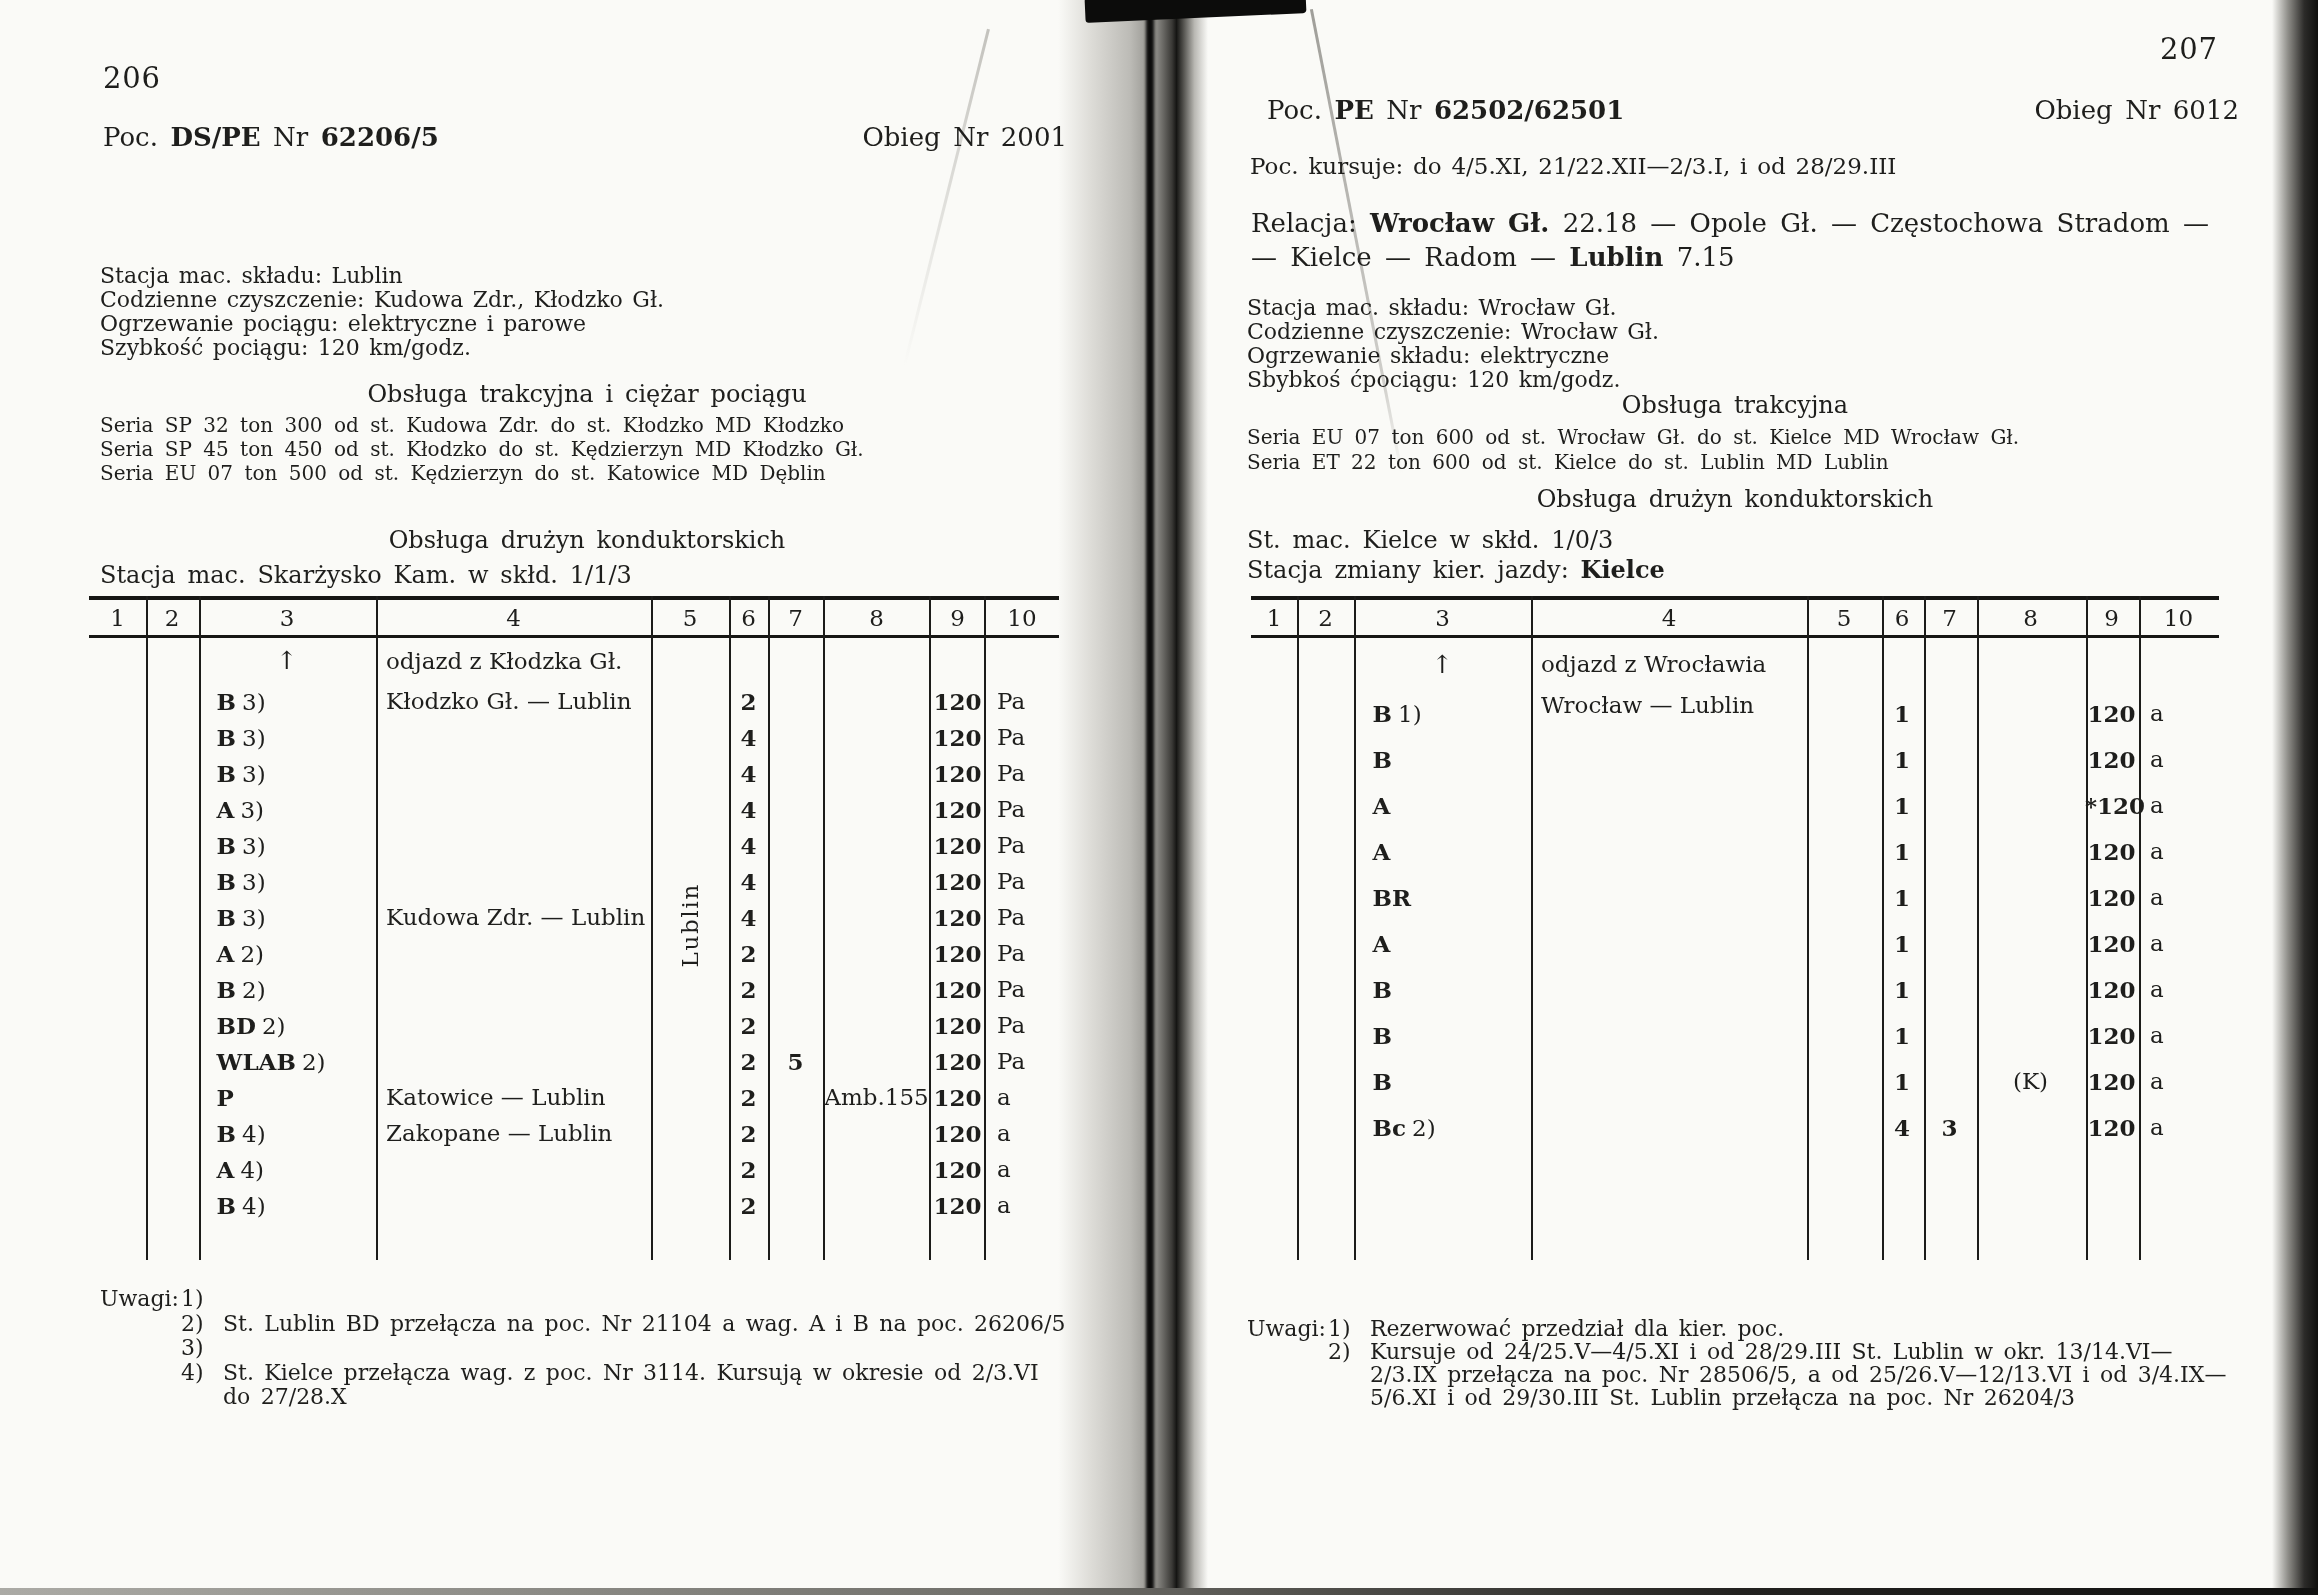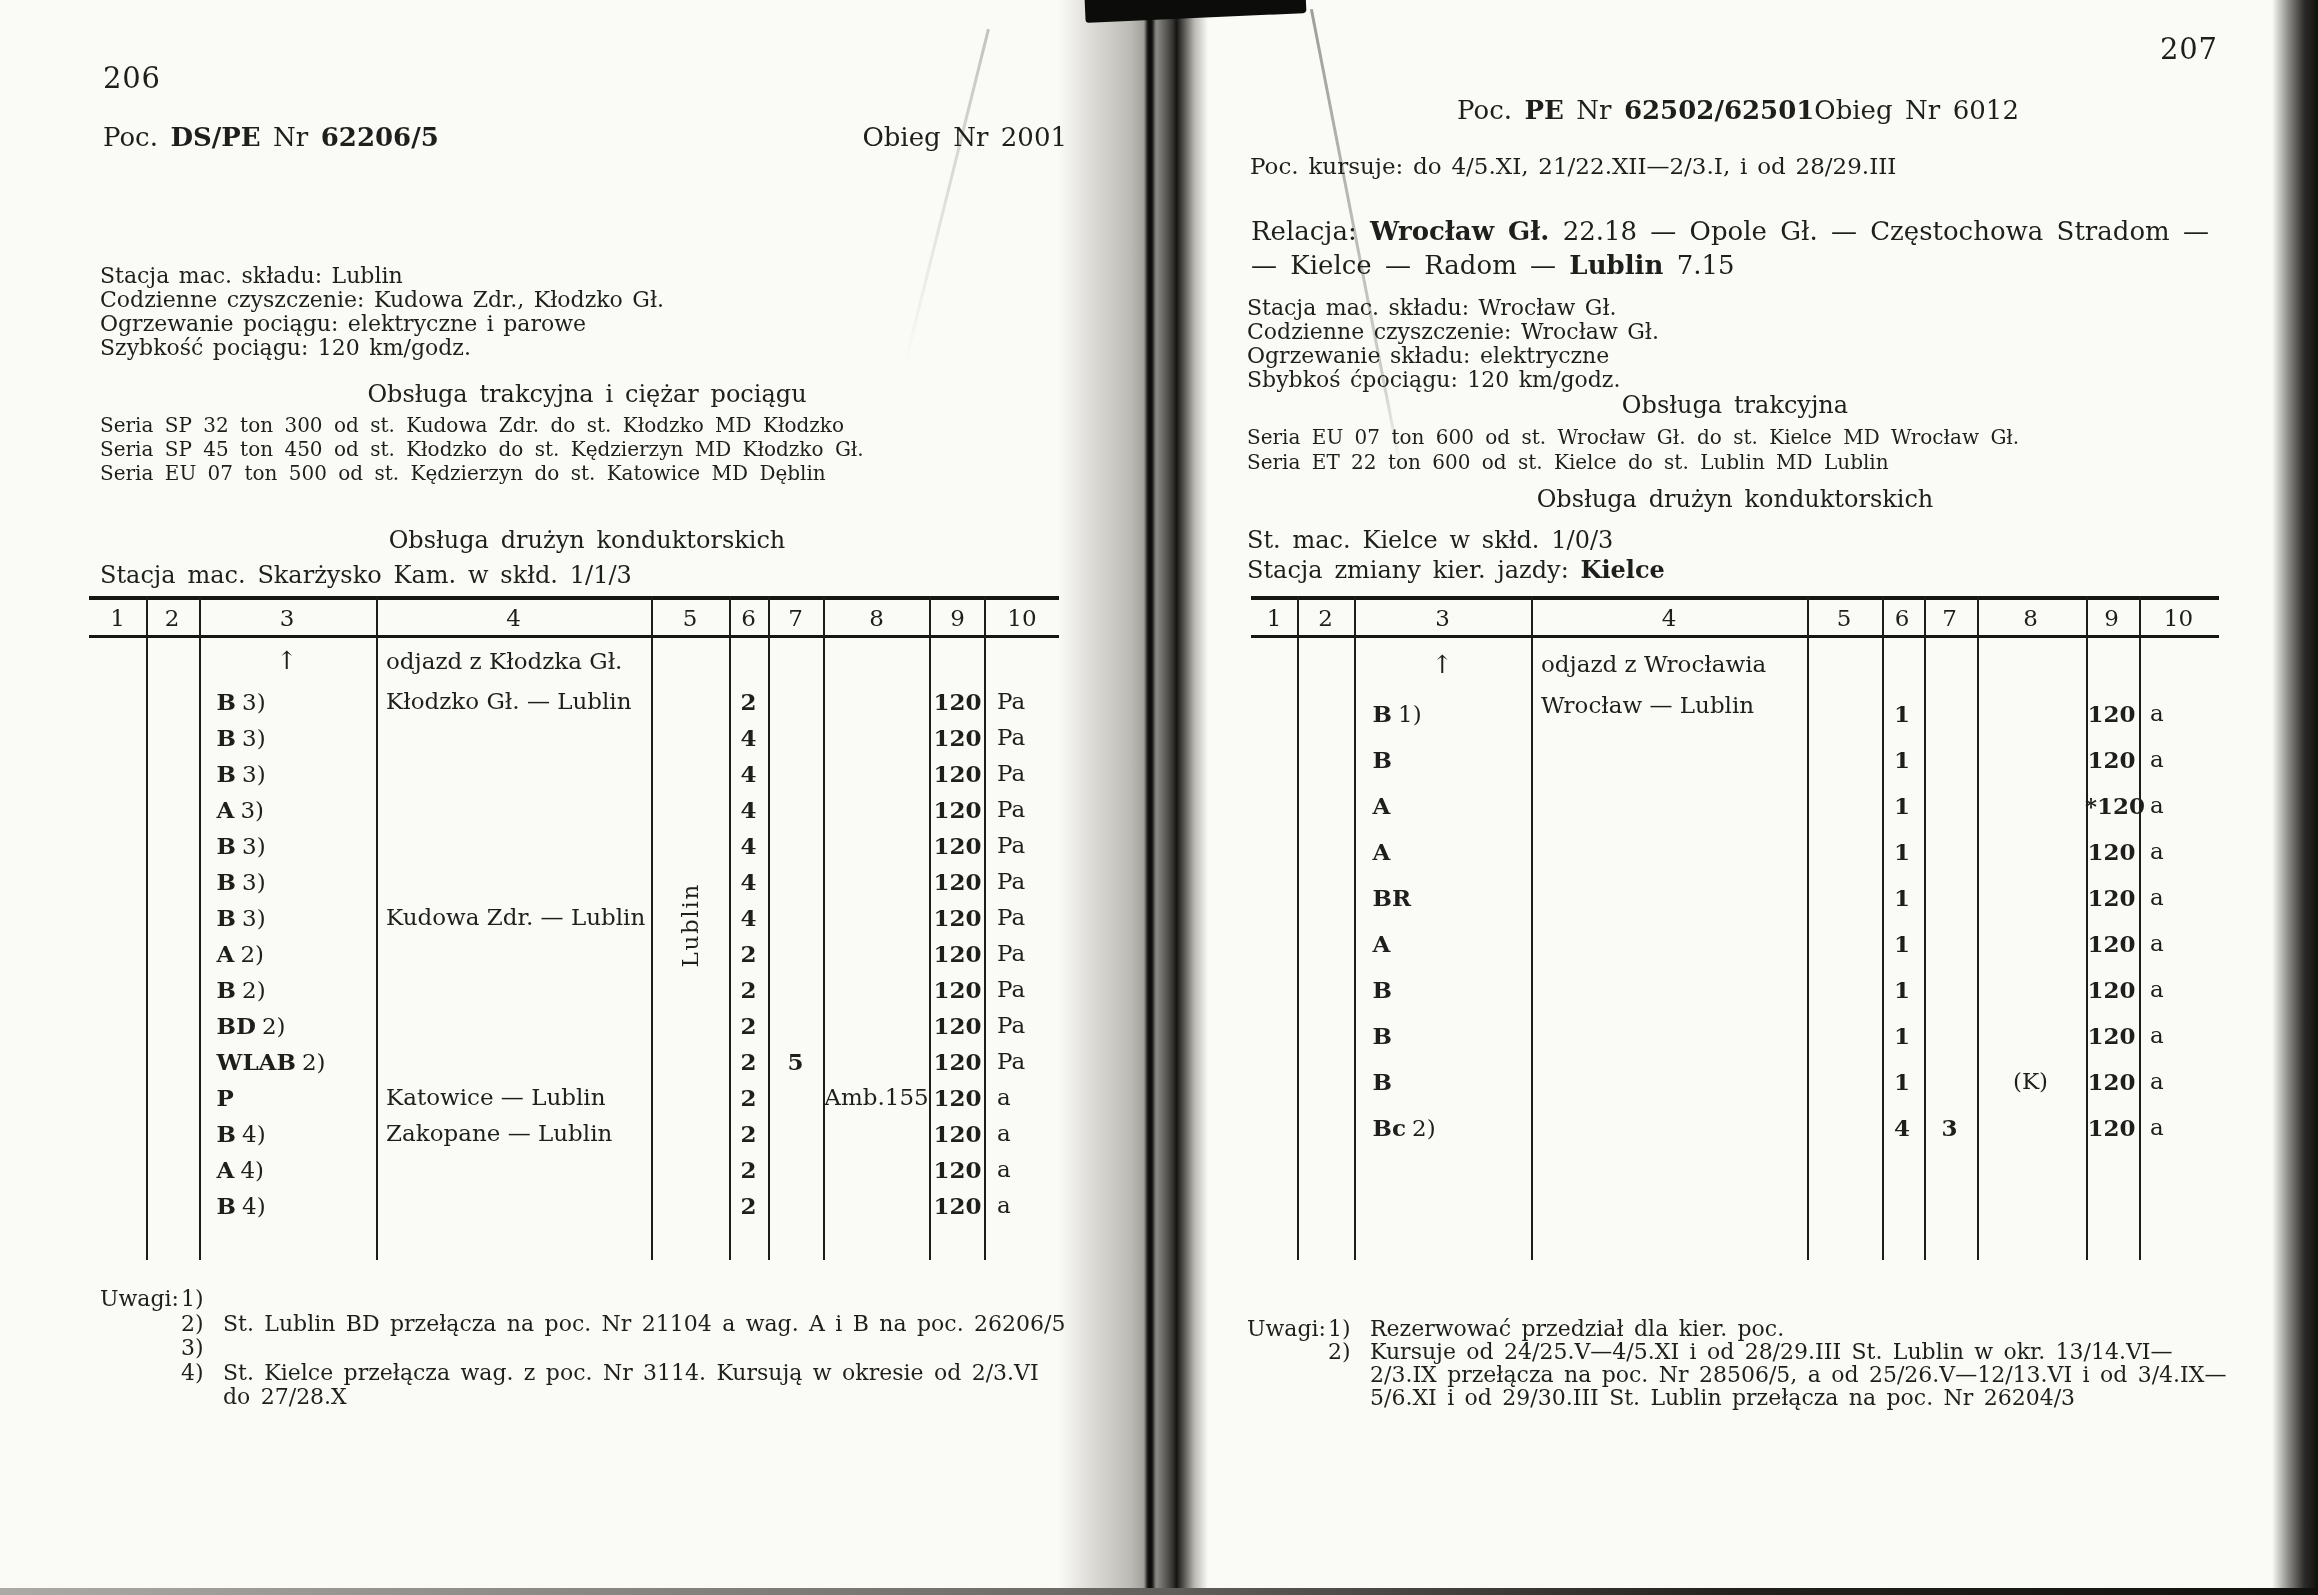--- a/index.html
+++ b/index.html
@@ -305,28 +305,28 @@
           <span class="uw-num"></span>
           <span class="uw-text nowrap">do 27/28.X</span>
         </div>
     </div>
   </div>
 
   <div class="abs" style="left:1209px;top:0;width:1110px;height:1595px;">
 
     <div class="abs pagenum" style="left:951px;top:32px;">207</div>
 
-    <div class="abs hdrline nowrap" style="left:43px;top:95px;width:972px;justify-content:center;">
+    <div class="abs hdrline nowrap" style="left:58px;top:95px;width:972px;">
       <span><span>Poc.</span> <b>PE</b> <span>Nr</span> <b>62502/62501</b></span>
       <span>Obieg Nr 6012</span>
     </div>
 
     <div class="abs info nowrap" style="left:41px;top:154px;font-size:23px;">Poc. kursuje: do 4/5.XI, 21/22.XII—2/3.I, i od 28/29.III</div>
 
-    <div class="abs rel rel-r" style="left:42px;top:214px;width:972px;line-height:34px;">
+    <div class="abs rel rel-r" style="left:42px;top:206px;width:972px;line-height:34px;">
       <div class="nowrap"><span>Relacja:</span> <b>Wrocław Gł.</b> <span>22.18 — Opole Gł. — Częstochowa Stradom —</span></div>
       <div class="nowrap l2"><span>— Kielce — Radom —</span> <b>Lublin</b> <span>7.15</span></div>
     </div>
 
     <div class="abs info" style="left:38px;top:296px;">
       <div class="nowrap">Stacja mac. składu: Wrocław Gł.</div>
       <div class="nowrap">Codzienne czyszczenie: Wrocław Gł.</div>
       <div class="nowrap">Ogrzewanie składu: elektryczne</div>
       <div class="nowrap">Sbybkoś ćpociągu: 120 km/godz.</div>
     </div>

